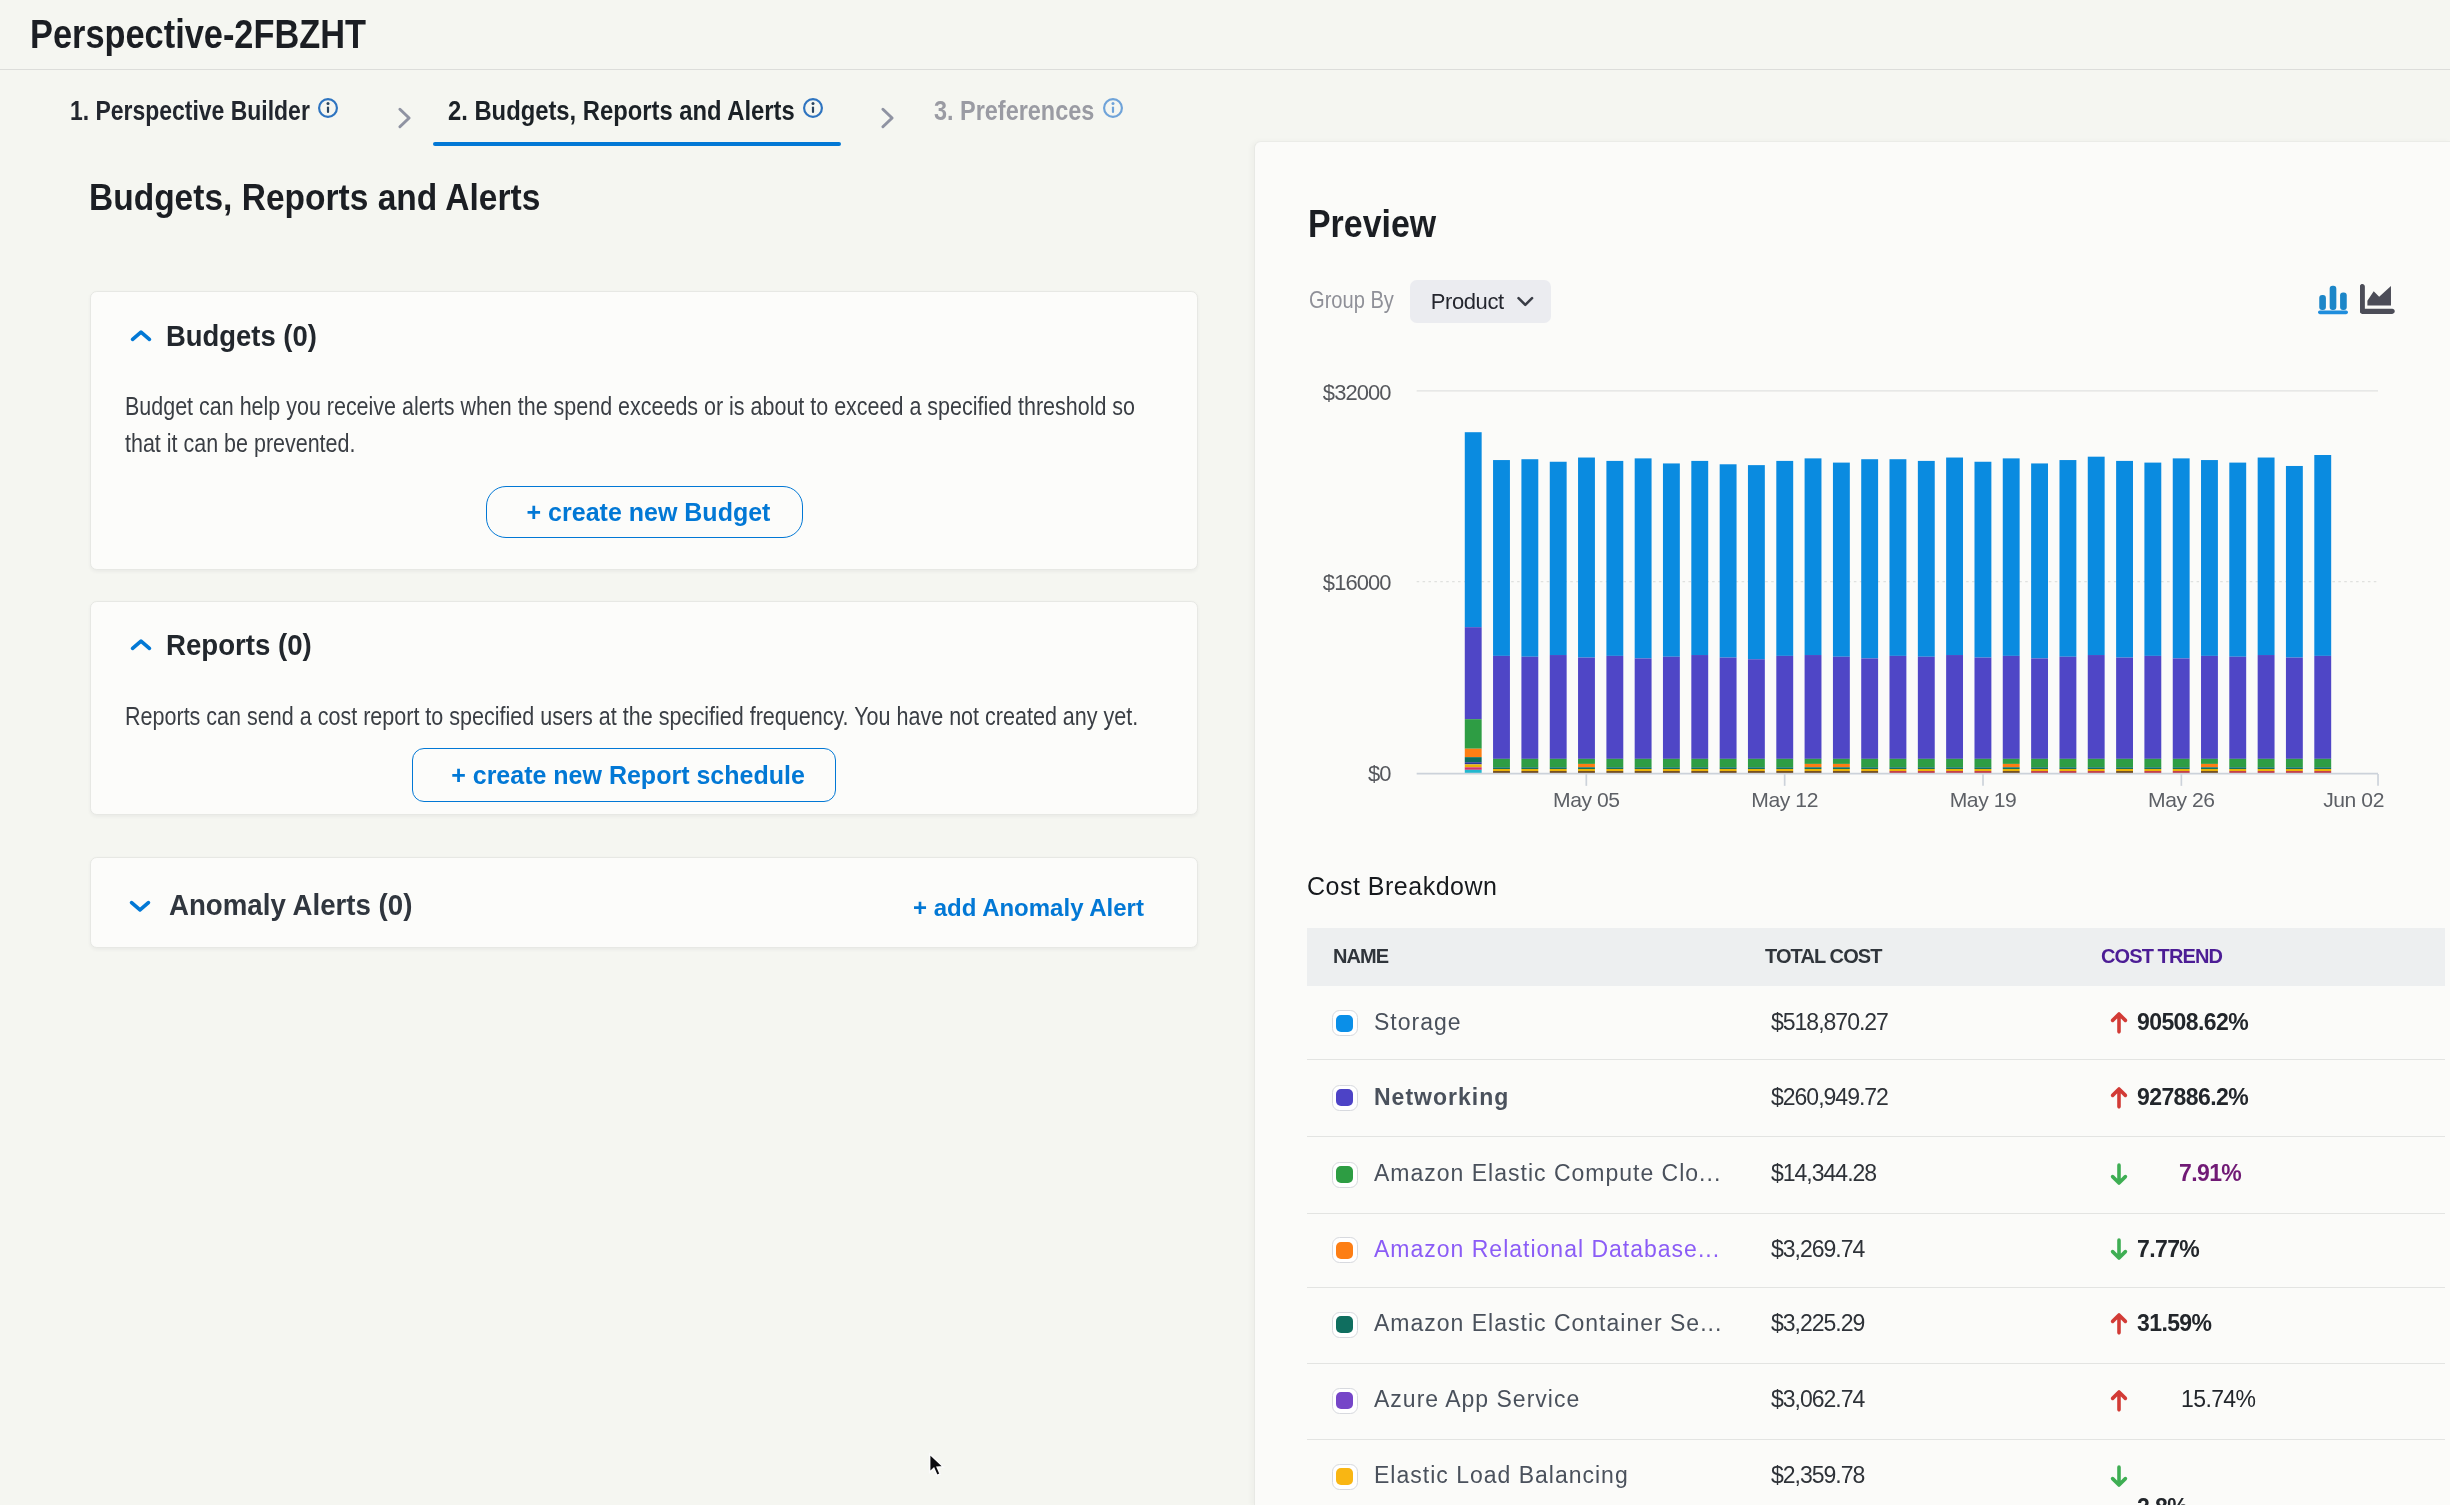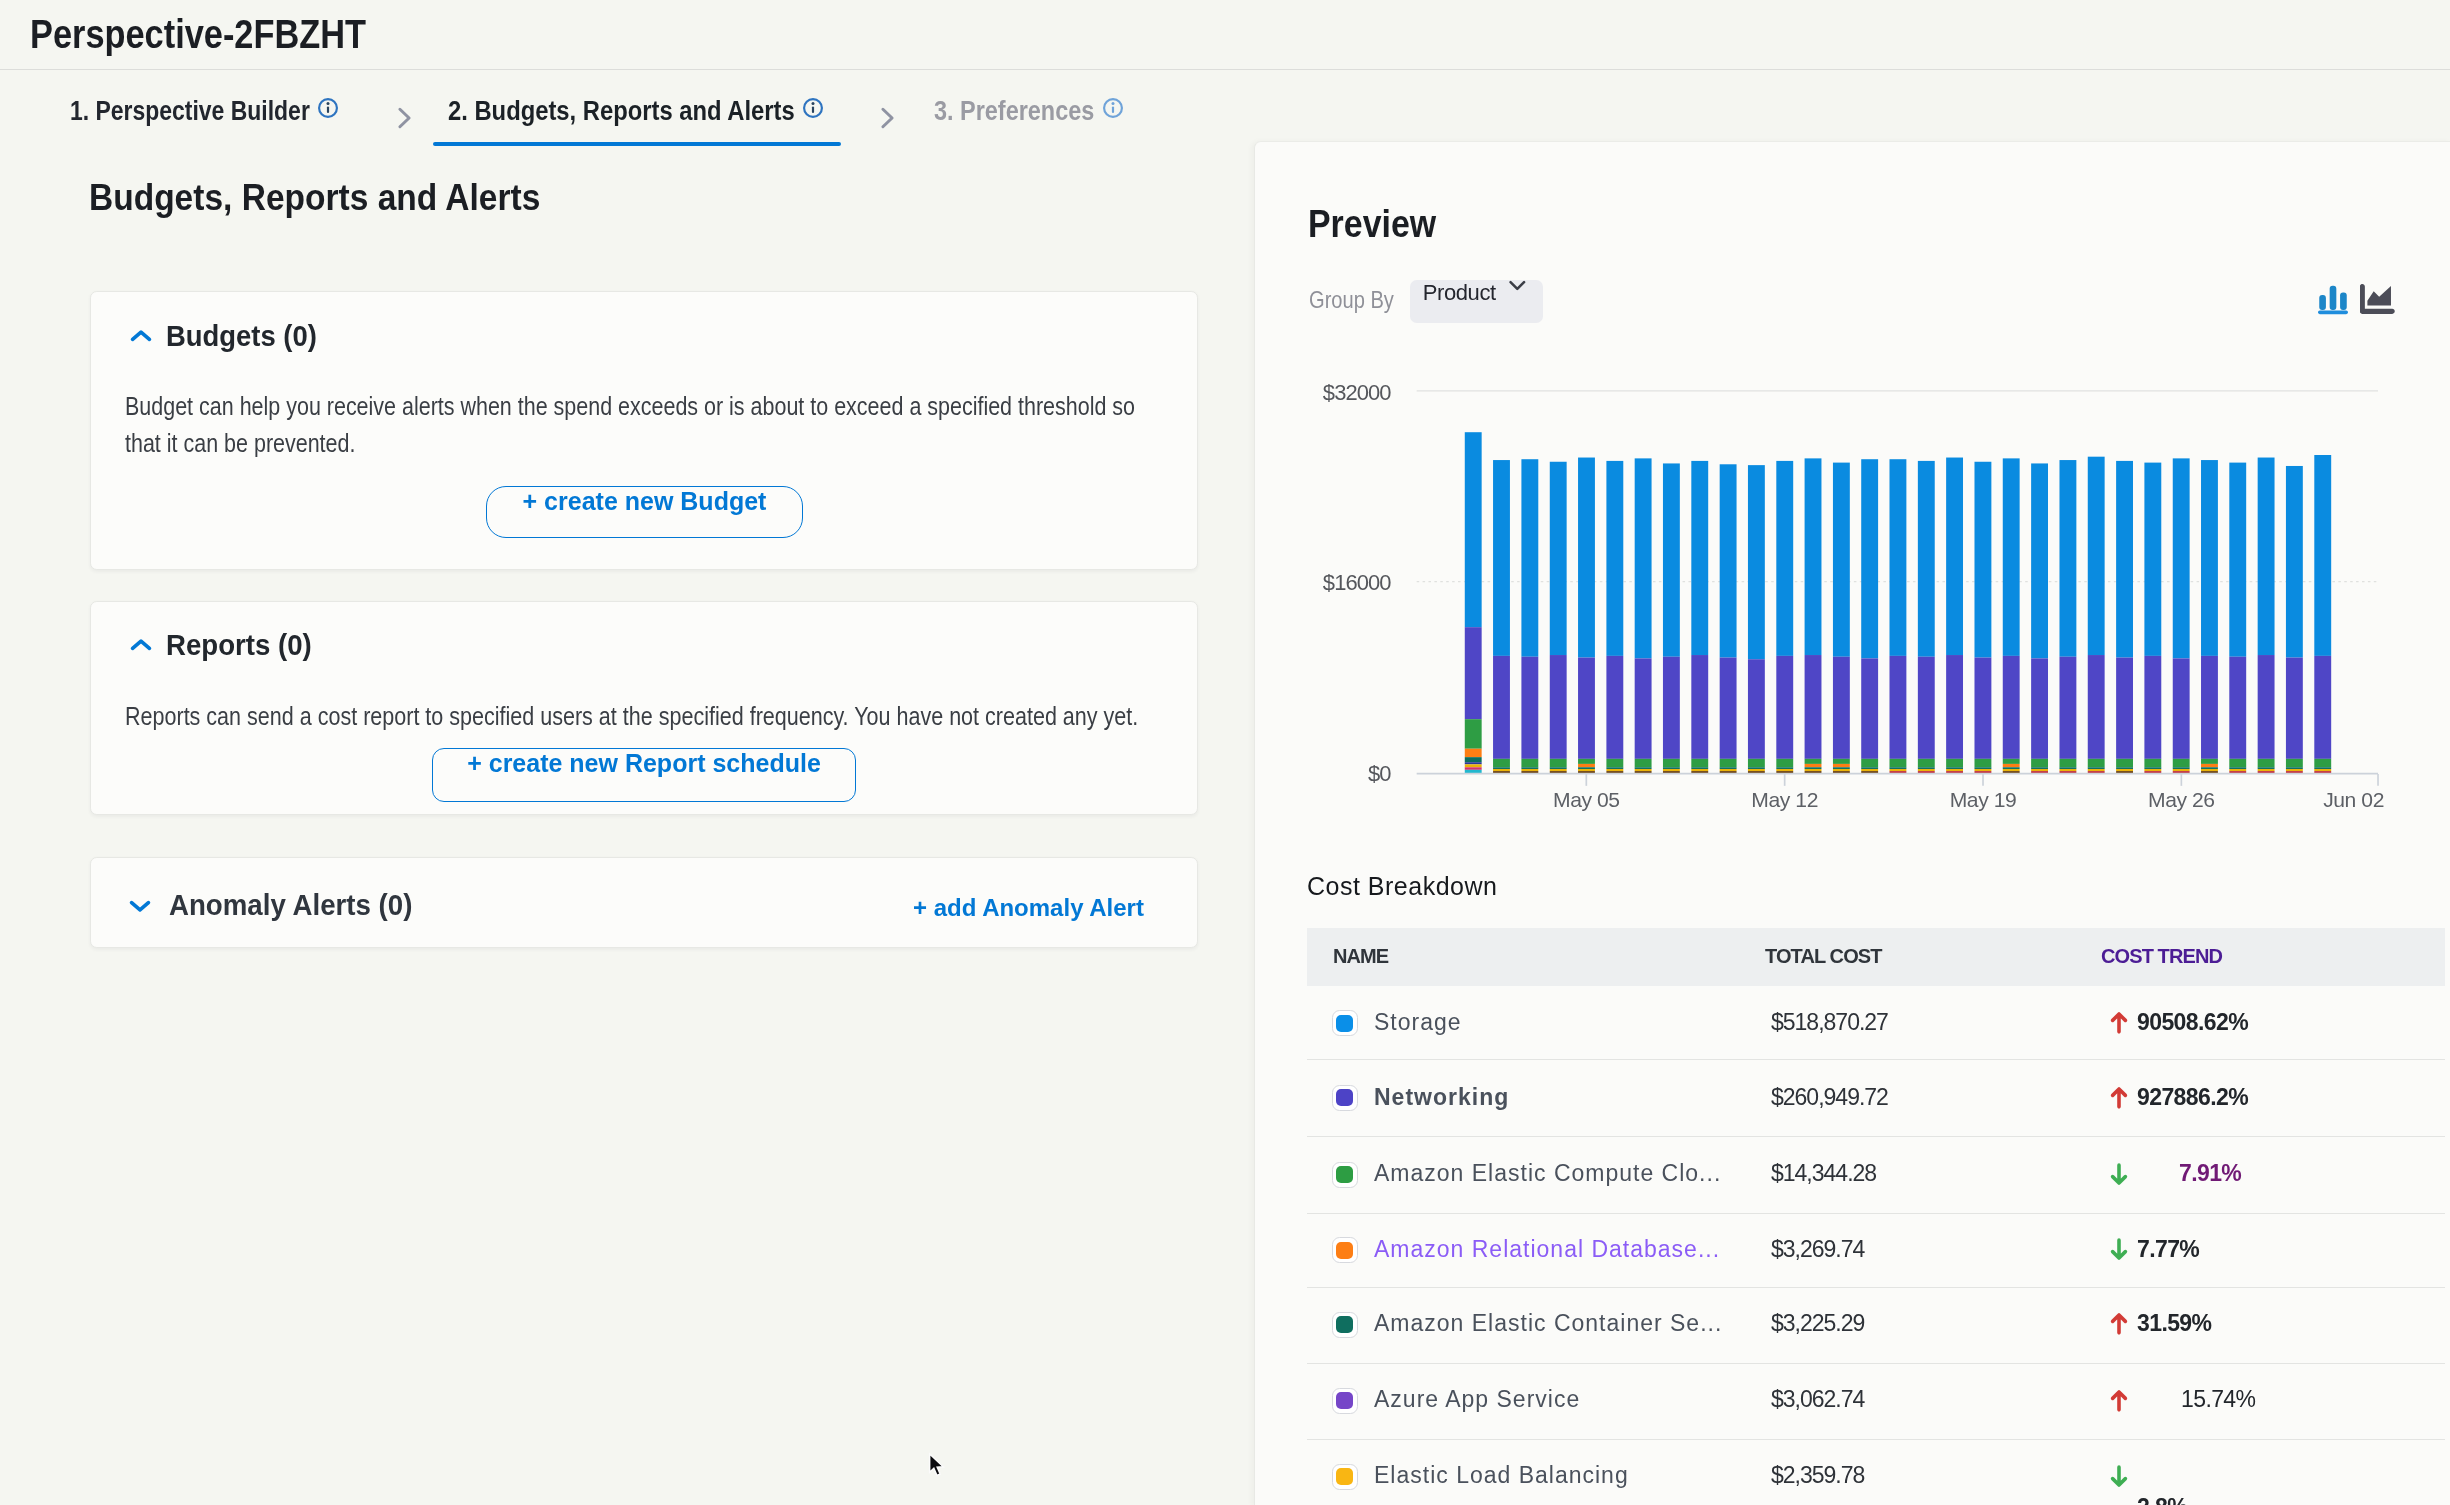--- a/index.html
+++ b/index.html
@@ -1,20 +1,20 @@
 <!DOCTYPE html>
 <html style="font-size:13.5px"><head><meta charset="utf-8">
 <style>
 html,body{margin:0;padding:0;}
 body{width:2450px;height:1506px;position:relative;overflow:hidden;
   background:#f5f6f1;font-family:"Liberation Sans",sans-serif;
   -webkit-font-smoothing:antialiased;}
 .abs{position:absolute;}
 .t{position:absolute;white-space:nowrap;transform-origin:left top;}
-.row{display:flex;align-items:flex-start;}
+.row{display:flex;align-items:center;padding-left:8px;}
 </style></head>
 <body>
 <div class="t" style="left:30px;top:13.8px;font-size:41px;font-weight:700;color:#1b1e23;line-height:41px;transform:scaleX(0.838);">Perspective-2FBZHT</div>
 <div class="abs" style="left:0;top:69px;width:2450px;height:0.8px;background:#dcddda;"></div>
 <div class="t" style="left:70px;top:98px;font-size:27px;font-weight:700;color:#22262e;line-height:27px;transform:scaleX(0.850);">1. Perspective Builder</div>
 <svg class="abs" style="left:318px;top:98px;" width="20" height="20" viewBox="0 0 24 24">
     <circle cx="12.0" cy="12.0" r="10.7" fill="none" stroke="#2e74c0" stroke-width="2.6"></circle>
     <circle cx="12.0" cy="6.7" r="1.8" fill="#28435e"></circle>
     <rect x="10.7" y="10.1" width="2.6" height="7.9" rx="1.3" fill="#28435e"></rect>
   </svg>
@@ -44,21 +44,21 @@
   </svg>
 <div class="t" style="left:166px;top:321px;font-size:30px;font-weight:700;color:#22272d;line-height:30px;transform:scaleX(0.914);">Budgets (0)</div>
 <div class="t" style="left:125px;top:388px;width:1242px;font-size:26px;color:#3a3e44;line-height:37px;white-space:normal;transform:scaleX(0.826);">Budget can help you receive alerts when the spend exceeds or is about to exceed a specified threshold so that it can be prevented.</div>
 <div class="abs row" style="left:486px;top:486px;width:317px;height:52px;border:1.7px solid #0278d5;border-radius:20px;justify-content:center;font-size:25px;font-weight:700;color:#0278d5;box-sizing:border-box;">+ create new Budget</div>
 <div class="abs" style="left:90px;top:601px;width:1108px;height:214px;background:#fcfcfa;border:0.8px solid #e7e8e4;border-radius:6.8px;box-shadow:0 1.7px 3.4px rgba(40,41,61,0.05);box-sizing:border-box;"></div>
 <svg class="abs" style="left:129px;top:637px;" width="24" height="16" viewBox="0 0 28 19">
     <path d="M4 13.5 L14 5 L24 13.5" fill="none" stroke="#0278d5" stroke-width="4.4" stroke-linecap="round" stroke-linejoin="round"></path>
   </svg>
 <div class="t" style="left:166px;top:630px;font-size:30px;font-weight:700;color:#22272d;line-height:30px;transform:scaleX(0.920);">Reports (0)</div>
 <div class="t" style="left:125px;top:698px;width:1242px;font-size:26px;color:#3a3e44;line-height:37px;white-space:normal;transform:scaleX(0.828);">Reports can send a cost report to specified users at the specified frequency. You have not created any yet.</div>
-<div class="abs row" style="left:432px;top:748px;width:424px;height:54px;border:1.7px solid #0278d5;border-radius:12px;justify-content:center;font-size:25px;font-weight:700;color:#0278d5;box-sizing:border-box;">+ create new Report schedule</div>
+<div class="abs row" style="left:412px;top:748px;width:424px;height:54px;border:1.7px solid #0278d5;border-radius:12px;justify-content:center;font-size:25px;font-weight:700;color:#0278d5;box-sizing:border-box;">+ create new Report schedule</div>
 <div class="abs" style="left:90px;top:857px;width:1108px;height:91px;background:#fcfcfa;border:0.8px solid #e7e8e4;border-radius:6.8px;box-shadow:0 1.7px 3.4px rgba(40,41,61,0.05);box-sizing:border-box;"></div>
 <svg class="abs" style="left:128px;top:898px;" width="24" height="16" viewBox="0 0 28 19">
     <path d="M4 5.5 L14 14 L24 5.5" fill="none" stroke="#0278d5" stroke-width="4.4" stroke-linecap="round" stroke-linejoin="round"></path>
   </svg>
 <div class="t" style="left:169px;top:890px;font-size:30px;font-weight:700;color:#30363e;line-height:30px;transform:scaleX(0.922);">Anomaly Alerts (0)</div>
 <div class="t" style="left:913px;top:896px;font-size:24px;font-weight:700;color:#0278d5;line-height:24px;">+ add Anomaly Alert</div>
 <div class="abs" style="left:1254px;top:141px;width:1196px;height:1364px;background:#fbfbf9;border-left:0.8px solid #e8e9e5;border-top:0.8px solid #ebece8;border-top-left-radius:6.8px;box-shadow:-2.5px 0 5px rgba(0,0,0,0.03);"></div>
 <div class="t" style="left:1308px;top:205px;font-size:38px;font-weight:700;color:#1b1e23;line-height:38px;transform:scaleX(0.892);">Preview</div>
 <div class="t" style="left:1309px;top:288px;font-size:24.5px;font-weight:400;color:#8f9098;line-height:24.5px;transform:scaleX(0.820);">Group By</div>
 <div class="abs row" style="left:1410px;top:280px;width:133px;height:43px;background:#ebecf0;border-radius:6.8px;">

